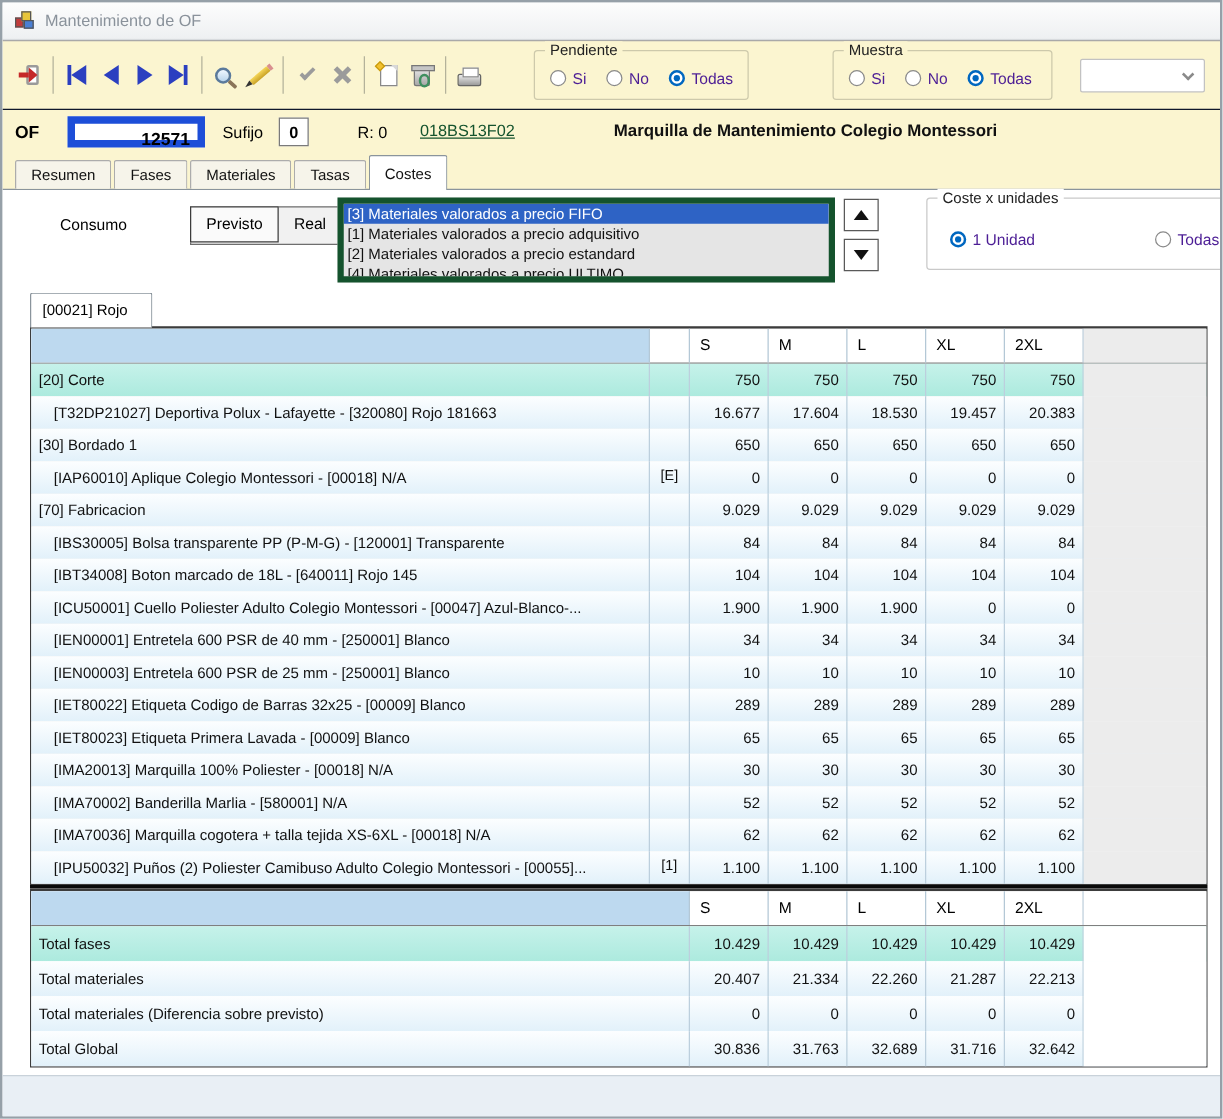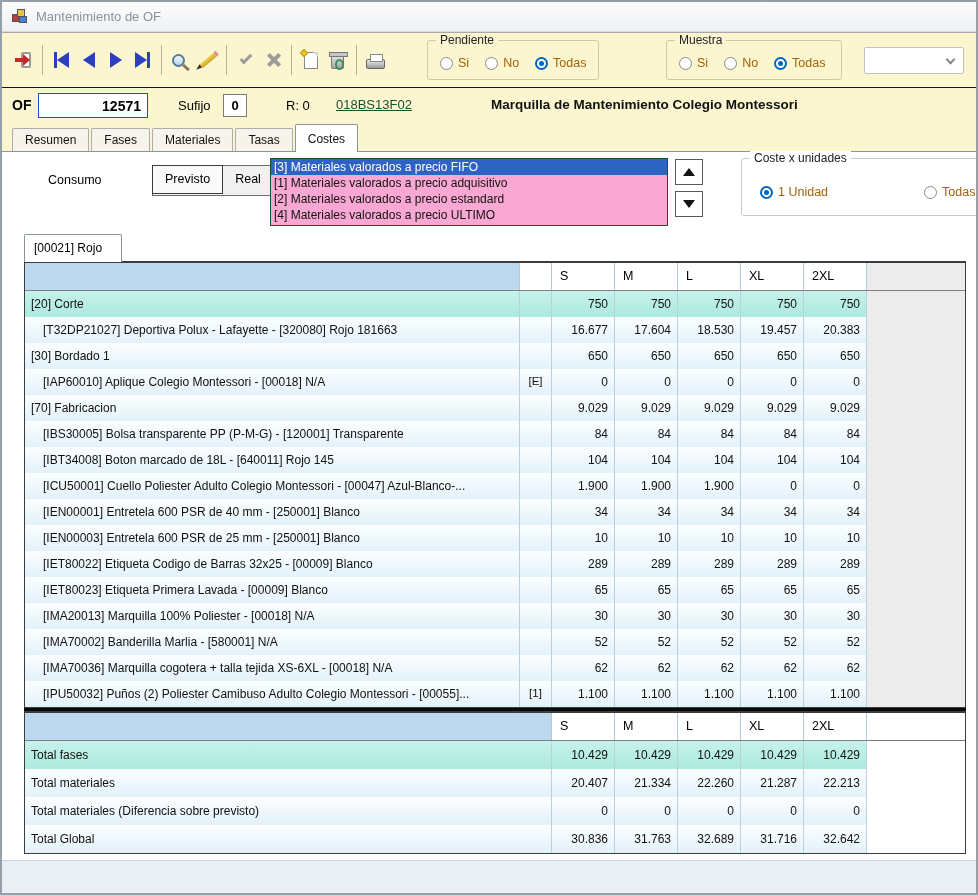--- a/index.html
+++ b/index.html
@@ -52,49 +52,49 @@
   
   .prn{width:19px;height:10px;background:linear-gradient(#ececec,#9c9c9c);border:1px solid #666;border-radius:2px;position:relative;margin-top:7px;}
   .prn::before{content:'';position:absolute;left:3px;top:-6px;width:11px;height:6px;background:#fff;border:1px solid #888;}
 
   
   .gb{position:absolute;border:1px solid #cdc9ab;border-radius:3px;}
   .gb-label{position:absolute;top:-8px;left:8px;background:var(--yellow);padding:0 4px;font-size:12px;color:#222;}
   .gb-p{left:425px;top:7px;width:172px;height:40px;}
   .gb-m{left:664px;top:7px;width:176px;height:40px;}
   .radios{display:flex;align-items:center;height:100%;padding:6px 0 0 12px;gap:16px;}
-  .radio{display:flex;align-items:center;font-size:12.5px;color:#a16207;cursor:default;}
+  .radio{display:flex;align-items:flex-start;font-size:12.5px;color:#4c1d95;cursor:default;}
   .rb{width:13px;height:13px;border-radius:50%;border:1px solid #8a8a8a;background:#fff;display:inline-block;margin-right:5px;position:relative;}
   .rb.on{border:2px solid var(--accent);}
   .rb.on::after{content:'';position:absolute;inset:2px;background:var(--accent);border-radius:50%;}
   .combo{position:absolute;left:862px;top:14px;width:100px;height:27px;background:#fff;border:1px solid #c2c2c2;border-radius:2px;}
   .combo .chev{position:absolute;right:9px;top:8px;width:7px;height:7px;border-right:2px solid #8a8a8a;border-bottom:2px solid #8a8a8a;transform:rotate(45deg);}
 
   
   .of-row{height:36px;background:var(--yellow);position:relative;font-size:13px;}
   .of-label{position:absolute;left:10px;top:9px;font-weight:bold;font-size:14px;}
-  .of-input{position:absolute;left:36px;top:5px;width:110px;height:25px;background:#fff;border:1px solid #1d4ed8;text-align:right;padding:4px 6px 0 0;font-weight:bold;font-size:14px;}
+  .of-input{position:absolute;left:52px;top:5px;width:110px;height:25px;background:#fff;border:6px solid #1d4ed8;text-align:right;padding:4px 6px 0 0;font-weight:bold;font-size:14px;}
   .sufijo-label{position:absolute;left:176px;top:10px;}
   .sufijo-input{position:absolute;left:221px;top:6px;width:24px;height:23px;background:#fff;border:1px solid #7a7a7a;text-align:center;padding-top:3px;font-weight:bold;font-size:13px;}
   .r-label{position:absolute;left:284px;top:10px;}
   .ref-link{position:absolute;left:334px;top:9px;color:#14532d;text-decoration:underline;font-size:13px;cursor:pointer;}
   .doc-title{position:absolute;left:489px;top:9px;font-weight:bold;font-size:13.5px;color:#111;}
 
   
   .tabstrip{height:28px;background:var(--yellow);border-bottom:1px solid #8a949c;display:flex;align-items:flex-end;padding-left:10px;position:relative;}
   .tab{height:23px;padding:4px 12px 0 12px;font-size:12px;background:#f6f4ea;border:1px solid #acacac;border-bottom:none;border-radius:2px 2px 0 0;margin-right:2px;color:#111;}
   .tab.active{height:28px;padding-top:7px;background:#fff;margin-bottom:-1px;border-color:#8a949c;z-index:3;}
 
   
   .content{position:relative;height:708px;background:#fff;}
   .consumo-label{position:absolute;left:46px;top:21px;font-size:12.5px;}
   .segwrap{position:absolute;left:114px;top:13px;height:31px;border:1px solid #6e6e6e;border-right:2px solid #555;background:#f1f1f1;display:flex;padding-right:8px;margin-left:36px;}
   .segbtn{padding:6px 12px 0 12px;font-size:12.5px;height:100%;}
   .segbtn.active{border:1px solid #3c3c3c;background:#fafafa;margin:-1px 0 -1px -1px;}
-  .listbox{position:absolute;left:268px;top:6px;width:398px;height:68px;background:#f9a8d4;border:1px solid #14532d;overflow:hidden;}
+  .listbox{position:absolute;left:268px;top:6px;width:398px;height:68px;background:#e5e5e5;border:5px solid #14532d;overflow:hidden;}
   .lb-item{height:16px;line-height:16px;font-size:12px;padding-left:3px;white-space:nowrap;color:#111;}
   .lb-item.sel{background:var(--highlight);color:#fff;}
   .spin{position:absolute;left:673px;width:28px;height:26px;background:#fff;border:1px solid #595959;display:flex;align-items:center;justify-content:center;}
   .spin.up{top:7px;} .spin.down{top:39px;}
   .tri-up{width:0;height:0;border-left:6px solid transparent;border-right:6px solid transparent;border-bottom:8px solid #111;}
   .tri-dn{width:0;height:0;border-left:6px solid transparent;border-right:6px solid transparent;border-top:8px solid #111;}
   .gb-c{left:739px;top:6px;width:246px;height:58px;border-color:#c9c9c9;}
   .gb-c .gb-label{background:#fff;}
   .gb-c .radios{padding:10px 0 0 18px;gap:0;}
   .gb-c .radio.second{margin-left:96px;}

